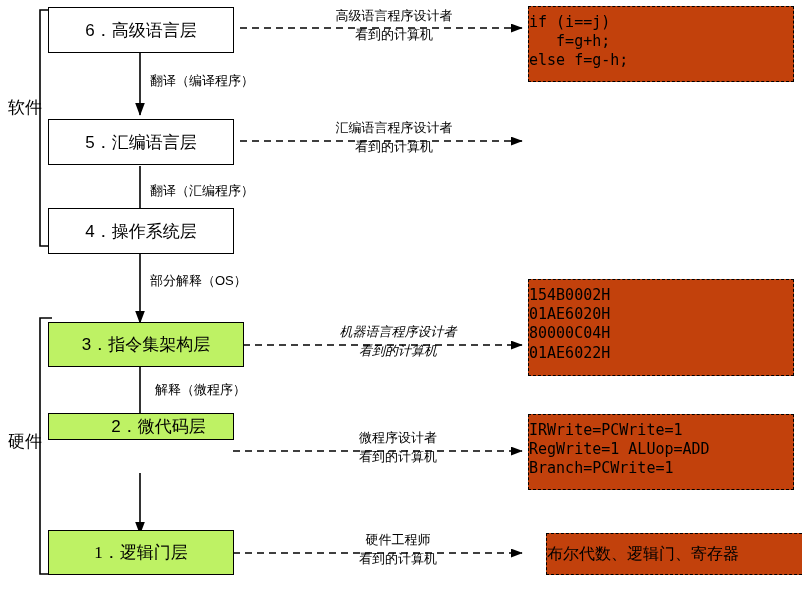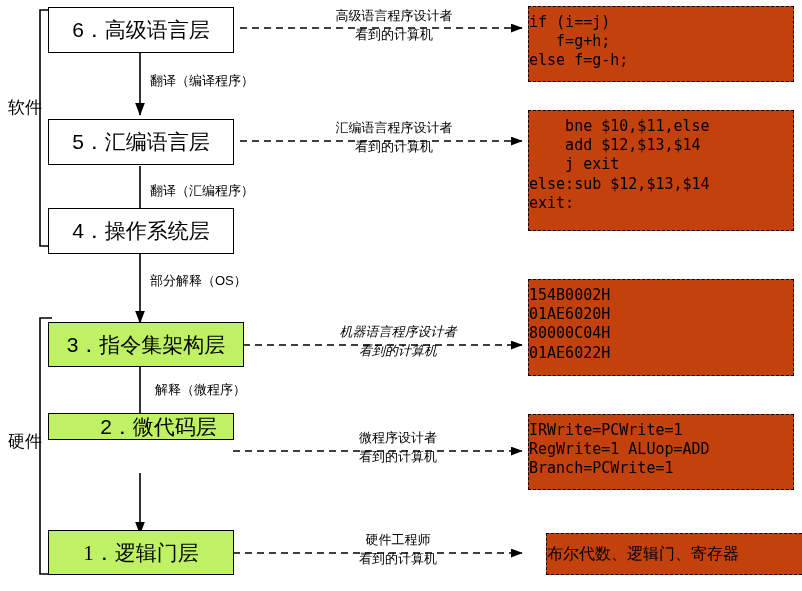--- a/index.html
+++ b/index.html
@@ -18,21 +18,21 @@
     overflow: hidden;
     background: #fff;
   }
   .layer-box {
     position: absolute;
     border: 1.5px solid #000;
     background: #ffffff;
     display: flex;
     align-items: center;
     justify-content: center;
-    font-size: 21px;
+    font-size: 17px;
     white-space: nowrap;
     box-sizing: border-box;
   }
   .layer-box.hw {
     background: #bef264;
   }
   .code-box {
     position: absolute;
     border: 1.6px dashed #000;
     background: #c2410c;
@@ -138,25 +138,20 @@
     <div>看到的计算机</div>
   </div>
   <div class="edge-label two-line" style="left:290px; top:531px; width:216px;">
     <div>硬件工程师</div>
     <div>看到的计算机</div>
   </div>
 
   <div class="code-box" style="left:528px; top:6px; width:266px; height:76px;">if (i==j)
    f=g+h;
 else f=g-h;</div>
-  <div class="code-box" style="left:528px; top:110px; width:266px; height:121px;">    bne $10,$11,else
-    add $12,$13,$14
-    j exit
-else:sub $12,$13,$14
-exit:</div>
   <div class="code-box" style="left:528px; top:279px; width:266px; height:97px;">154B0002H
 01AE6020H
 80000C04H
 01AE6022H</div>
   <div class="code-box" style="left:528px; top:414px; width:266px; height:76px;">IRWrite=PCWrite=1
 RegWrite=1 ALUop=ADD
 Branch=PCWrite=1</div>
   <div class="code-box cn" style="left:528px; top:533px; width:266px; height:42px; display:flex; align-items:center;">布尔代数、逻辑门、寄存器</div>
 
 </div>

